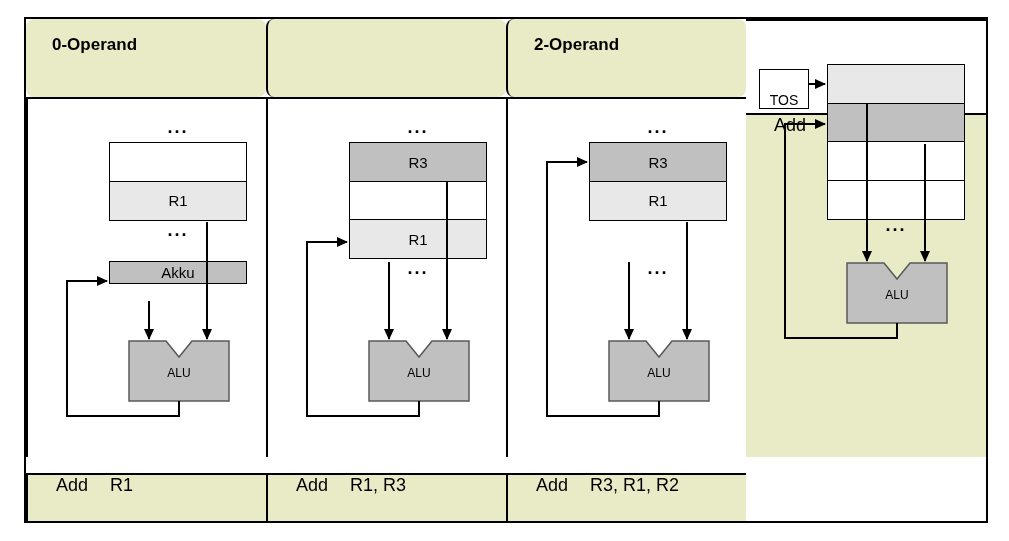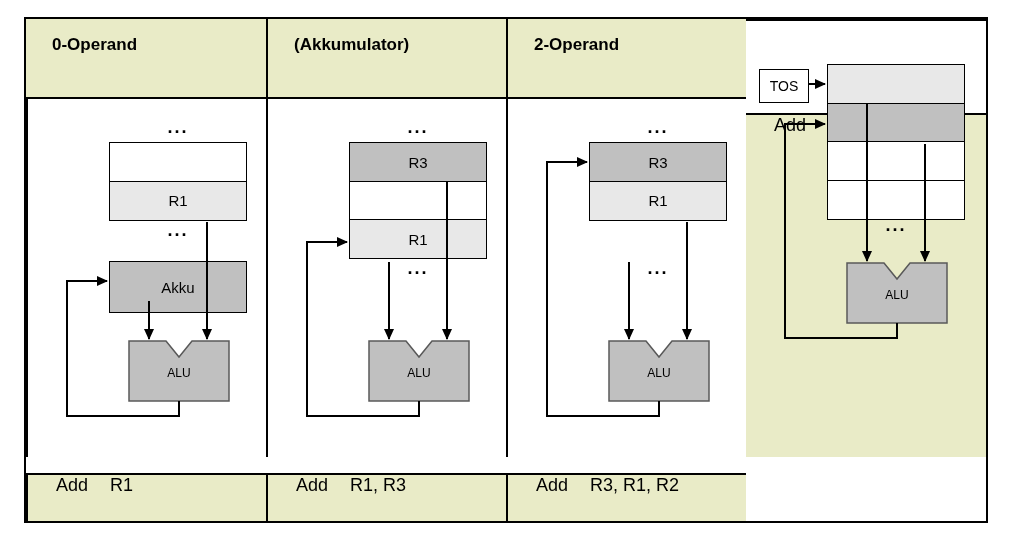--- a/index.html
+++ b/index.html
@@ -23,47 +23,48 @@
     grid-template-rows:78px 360px 64px;
     border:2px solid #000;
     background:#fff;
   }
   .cell { position:relative; }
   .cell.v { border-left:2px solid #000; }
   .header-cell {
     background:var(--table-accent);
     font-weight:bold; font-size:17px; line-height:25px;
     padding:13px 8px 0 26px;
+    border-radius:8px;
   }
   .body-cell { border-top:2px solid #000; background:#fff; }
   .footer-cell {
     border-top:2px solid #000;
     background:var(--table-accent);
     display:flex; gap:22px;
     font-size:18px; padding-left:28px;margin-top:16px;
   }
   .reg-box { position:absolute; left:81px; width:138px; z-index:1; }
   .reg-row {
     height:40px; border:1.5px solid #000; margin-top:-1.5px;
     display:flex; align-items:center; justify-content:center;
     font-size:15px;
   }
   .reg-row:first-child { margin-top:0; }
   .shade-white { background:var(--row-white); }
   .shade-light { background:var(--row-light); }
   .shade-dark  { background:var(--row-dark); }
   .akku-box {
-    position:absolute; left:81px; top:162px; width:138px; height:52px;
+    position:absolute; left:81px; top:162px; width:138px; height:23px;
     background:var(--row-dark); border:1.5px solid #000; z-index:1;
     display:flex; align-items:center; justify-content:center; font-size:15px;
   }
   .tos-box {
-    position:absolute; left:13px; top:48px; width:50px; height:34px;
+    position:absolute; left:13px; top:48px; width:50px; height:40px;
     background:#fff; border:1.5px solid #000; z-index:3;
-    display:flex; align-items:center; justify-content:center; font-size:14px;
+    display:flex; align-items:flex-end; justify-content:center; font-size:14px;
   }
   .overlay { position:absolute; left:0; top:0; z-index:2; pointer-events:none; }
   .ln { stroke:var(--line); stroke-width:2; fill:none; }
   .alu { fill:var(--alu-fill); stroke:var(--alu-border); stroke-width:1.5; }
   .alu-label {
     position:absolute; left:101px; top:262px; width:100px; height:24px;
     display:flex; align-items:center; justify-content:center;
     font-size:12px; z-index:3;
   }
   .dots {
@@ -74,21 +75,20 @@
 </style>
 </head>
 <body>
 
 <div class="arch-table">
 
   <div class="cell header-cell">
     <div>0-Operand</div>
   </div>
   <div class="cell v header-cell">
-    <div>(Akkumulator)</div>
   </div>
   <div class="cell v header-cell">
     <div>2-Operand</div>
     <div></div>
   </div>
 
   <div class="cell body-cell">
     <div class="reg-box" style="top:43px">
       <div class="reg-row shade-light">
           <span></span>

